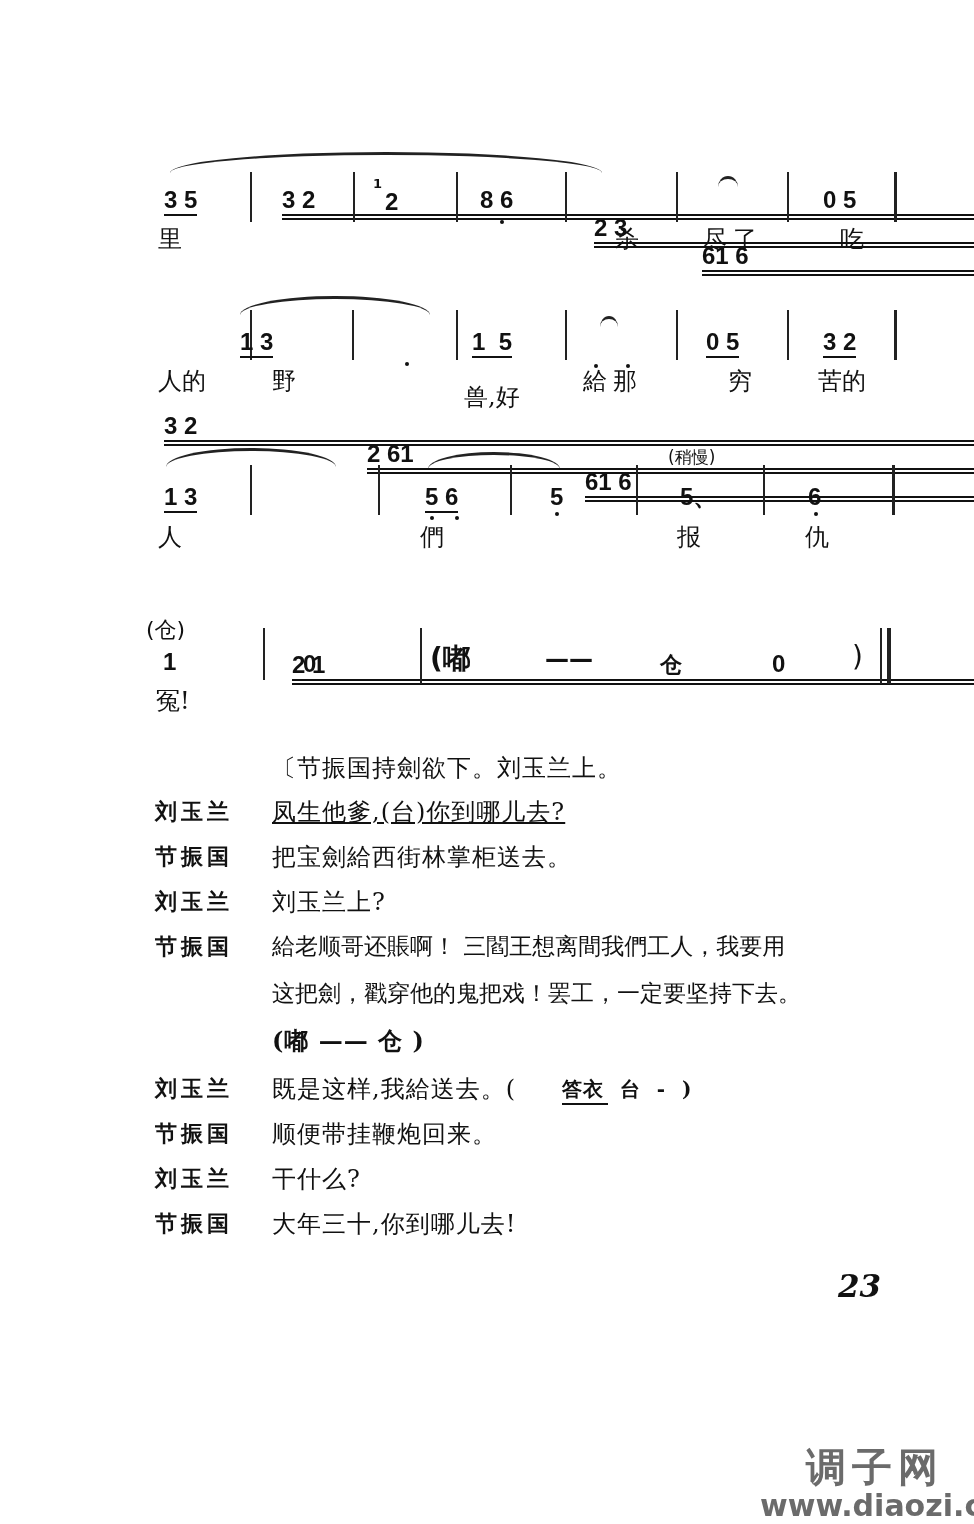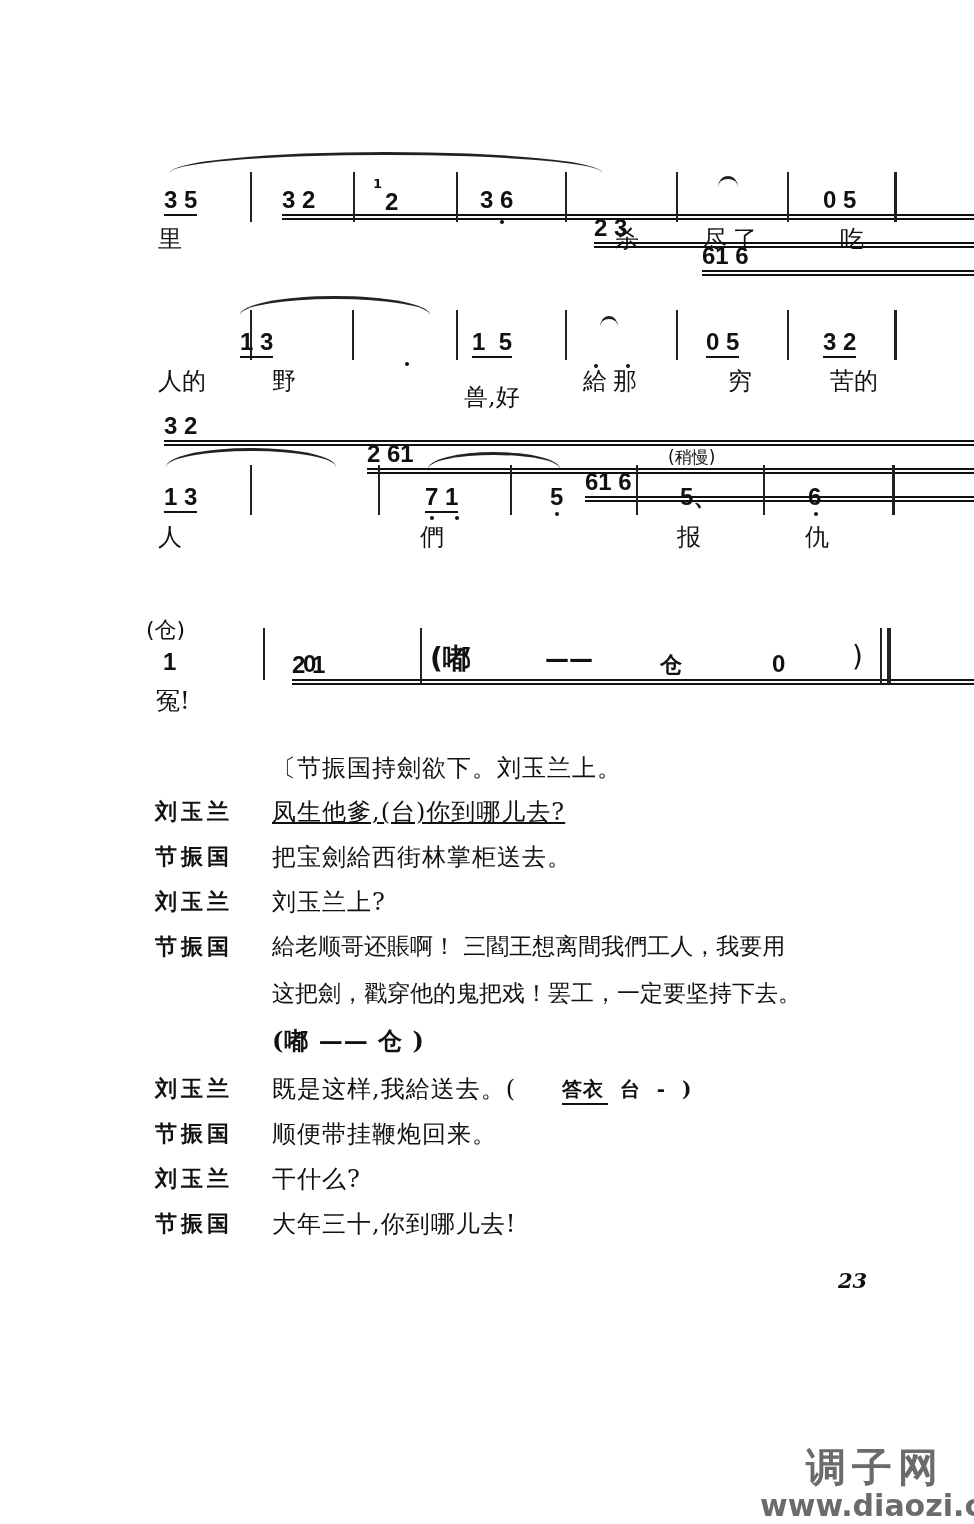--- a/index.html
+++ b/index.html
@@ -9,37 +9,37 @@
   .note { font-family:"Liberation Sans", sans-serif; font-weight:bold; font-size:24px; line-height:24px; white-space:pre; }
   .ul1 { border-bottom:2.5px solid #111; padding-bottom:2px; }
   .ul2 { border-bottom:2.5px solid #111; padding-bottom:2px; position:relative; }
   .ul2::after { content:""; position:absolute; left:0; right:0; bottom:-6px; border-bottom:2.5px solid #111; }
   .bar { position:absolute; width:2px; background:#222; }
   .lyric { font-family:"DejaVu Serif", serif; font-size:24px; line-height:26px; white-space:pre; }
   .slur { position:absolute; border-top:3px solid #222; border-radius:50% 50% 0 0 / 100% 100% 0 0; height:14px; }
   .dot { position:absolute; width:4px; height:4px; background:#111; border-radius:50%; }
   .speaker { font-family:"DejaVu Sans", sans-serif; font-weight:bold; font-size:22px; letter-spacing:4px; }
   .line { font-family:"DejaVu Serif", serif; font-size:24px; letter-spacing:1px; white-space:pre; }
-  .pageno { font-family:"DejaVu Serif", serif; font-style:italic; font-weight:bold; font-size:21px; }
+  .pageno { font-family:"DejaVu Serif", serif; font-style:italic; font-weight:bold; font-size:31px; }
   .wm1 { font-family:"DejaVu Sans", sans-serif; font-weight:bold; font-size:40px; color:#6b6b6b; letter-spacing:6px; }
   .wm2 { font-family:"DejaVu Sans", sans-serif; font-weight:bold; font-size:30px; color:#6b6b6b; }
 </style>
 </head>
 <body>
 
 <div>
   <div class="slur" style="left:170px;top:152px;width:432px;height:18px;"></div>
   <div class="abs note ul1" style="left:164px;top:188px;">3 5</div>
   <div class="bar" style="left:250px;top:172px;height:50px;"></div>
   <div class="abs note ul2" style="left:282px;top:188px;">3 2</div>
   <div class="bar" style="left:353px;top:172px;height:50px;"></div>
   <div class="abs" style="left:373px;top:176px;font-size:13px;font-weight:bold;">1</div>
   <div class="abs note" style="left:385px;top:190px;">2</div>
   <div class="bar" style="left:456px;top:172px;height:50px;"></div>
-  <div class="abs note ul1" style="left:480px;top:188px;">3 6</div>
+  <div class="abs note ul1" style="left:480px;top:188px;">8 6</div>
   <div class="dot" style="left:500px;top:220px;"></div>
   <div class="bar" style="left:565px;top:172px;height:50px;"></div>
   <div class="abs note ul2" style="left:594px;top:188px;">2 3</div>
   <div class="bar" style="left:676px;top:172px;height:50px;"></div>
   <div class="slur" style="left:718px;top:176px;width:20px;height:8px;"></div>
   <div class="abs note ul2" style="left:702px;top:188px;">61 6</div>
   <div class="bar" style="left:787px;top:172px;height:50px;"></div>
   <div class="abs note ul1" style="left:823px;top:188px;">0 5</div>
   <div class="bar" style="left:894px;top:172px;height:50px;width:3px;"></div>
 
@@ -70,32 +70,32 @@
   <div class="abs note ul1" style="left:706px;top:330px;">0 5</div>
   <div class="bar" style="left:787px;top:310px;height:50px;"></div>
   <div class="abs note ul1" style="left:823px;top:330px;">3 2</div>
   <div class="bar" style="left:894px;top:310px;height:50px;width:3px;"></div>
 
   <div class="abs lyric" style="left:158px;top:368px;">人的</div>
   <div class="abs lyric" style="left:272px;top:368px;">野</div>
   <div class="abs lyric" style="left:464px;top:384px;">兽,好</div>
   <div class="abs lyric" style="left:583px;top:368px;letter-spacing:6px;">給那</div>
   <div class="abs lyric" style="left:728px;top:368px;">穷</div>
-  <div class="abs lyric" style="left:818px;top:368px;margin-left:12px;">苦的</div>
+  <div class="abs lyric" style="left:818px;top:368px;">苦的</div>
 </div>
 
 <div>
   <div class="slur" style="left:166px;top:448px;width:170px;height:16px;"></div>
   <div class="slur" style="left:428px;top:452px;width:132px;height:14px;"></div>
   <div class="abs" style="left:668px;top:446px;font-size:17px;">(稍慢)</div>
   <div class="abs note ul1" style="left:164px;top:485px;">1 3</div>
   <div class="bar" style="left:250px;top:465px;height:50px;"></div>
   <div class="abs note ul2" style="left:292px;top:485px;">2 1</div>
   <div class="bar" style="left:378px;top:465px;height:50px;"></div>
-  <div class="abs note ul1" style="left:425px;top:485px;">7 1</div>
+  <div class="abs note ul1" style="left:425px;top:485px;">5 6</div>
   <div class="dot" style="left:430px;top:516px;"></div>
   <div class="dot" style="left:455px;top:516px;"></div>
   <div class="bar" style="left:510px;top:465px;height:50px;"></div>
   <div class="abs note" style="left:550px;top:485px;">5</div>
   <div class="dot" style="left:555px;top:512px;"></div>
   <div class="bar" style="left:636px;top:465px;height:50px;"></div>
   <div class="abs note" style="left:680px;top:485px;">5、</div>
   <div class="bar" style="left:763px;top:465px;height:50px;"></div>
   <div class="abs note" style="left:808px;top:485px;">6</div>
   <div class="dot" style="left:814px;top:512px;"></div>

